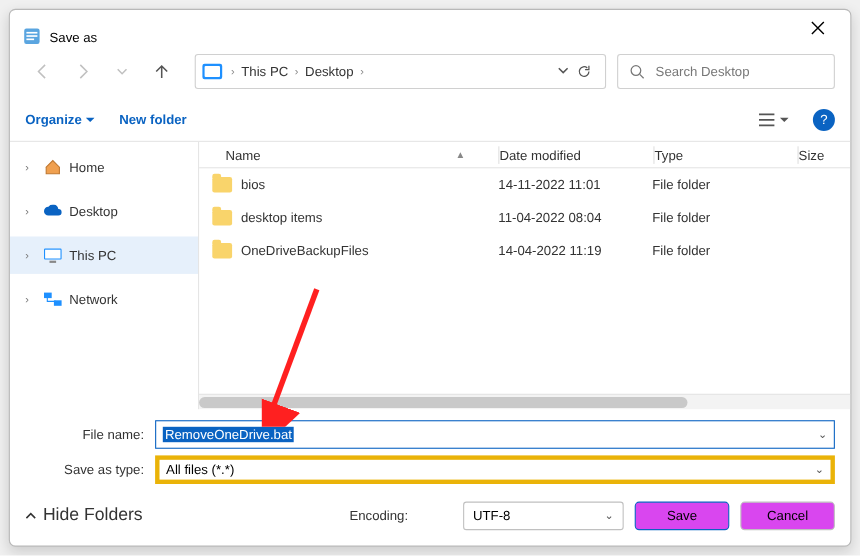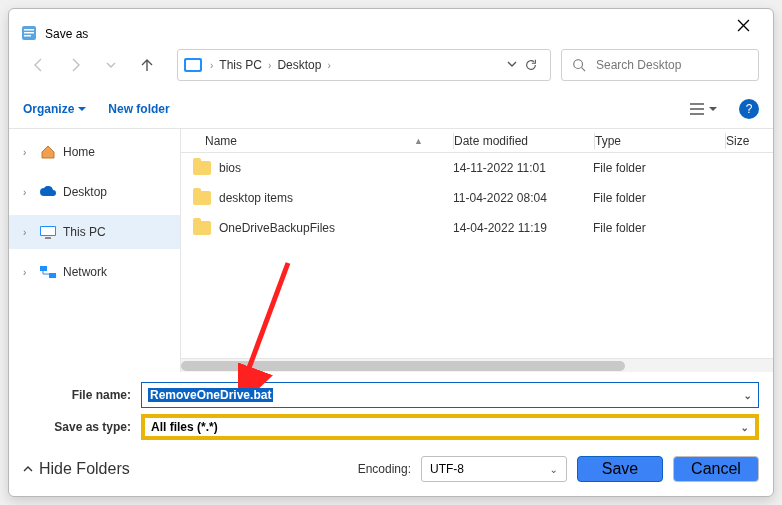--- a/index.html
+++ b/index.html
@@ -49,34 +49,34 @@
 
 .rows { flex: 1; overflow: auto; }
 .row { height: 30px; display: flex; align-items: center; font-size: 12px; color: #333; }
 .row .col-name { display: flex; align-items: center; gap: 8px; padding-left: 12px; }
 .folder-icon { width: 18px; height: 14px; background: #f9d46b; border-radius: 2px; position: relative; }
 .folder-icon::before { content: ""; position: absolute; top: -3px; left: 0; width: 8px; height: 4px; background: #f9d46b; border-radius: 2px 2px 0 0; }
 
 .scroll-track { height: 14px; background: #f3f3f3; border-top: 1px solid #e5e5e5; position: relative; }
 .scroll-thumb { position: absolute; left: 0; top: 2px; height: 10px; width: 75%; background: #c9c9c9; border-radius: 5px; }
 
-.form-area { padding: 10px 14px 0; font-weight: bold; }
+.form-area { padding: 10px 14px 0; }
 .form-row { display: flex; align-items: center; margin-bottom: 6px; gap: 10px; }
 .form-label { width: 108px; text-align: right; font-size: 12px; color: #333; }
 .form-input { flex: 1; height: 26px; border: 1px solid #0a63c2; display: flex; align-items: center; padding: 0 6px; font-size: 12px; position: relative; }
 .form-input.sel .value { background: #0a63c2; color: #fff; padding: 0 2px; }
 .form-input .chev-d { margin-left: auto; color: #555; font-size: 10px; }
 .form-input.combo { border: 4px solid #eab308; }
 
 .footer { display: flex; align-items: center; padding: 10px 14px 14px; gap: 10px; }
 .hide-folders { display: flex; align-items: center; gap: 6px; font-size: 16px; color: #333; cursor: pointer; }
 .footer-spacer { flex: 1; }
 .enc-label { font-size: 12px; color: #333; }
-.enc-select { width: 146px; height: 26px; border: 1px solid #c0c0c0; border-radius: 3px; font-size: 12px; display: flex; align-items: center; padding: 0 8px; justify-content: space-between; cursor: pointer; }
-.btn { width: 86px; height: 26px; border: 1px solid #c0c0c0; border-radius: 4px; font-size: 16px; background: #3b82f6; cursor: pointer; }
+.enc-select { width: 146px; height: 26px; border: 1px solid #c0c0c0; border-radius: 3px; font-size: 12px; display: flex; align-items: center; padding: 0 8px; justify-content: space-between; cursor: pointer; margin-left: 40px; }
+.btn { width: 86px; height: 26px; border: 1px solid #c0c0c0; border-radius: 4px; font-size: 12px; background: #d946ef; cursor: pointer; }
 .btn.primary { border: 1px solid #0a63c2; }
 
 .arrow-annot { position: absolute; left: 238px; top: 258px; pointer-events: none; z-index: 50; }
 </style>
 </head>
 <body>
 
 <div class="dialog">
 
   <div class="titlebar">

